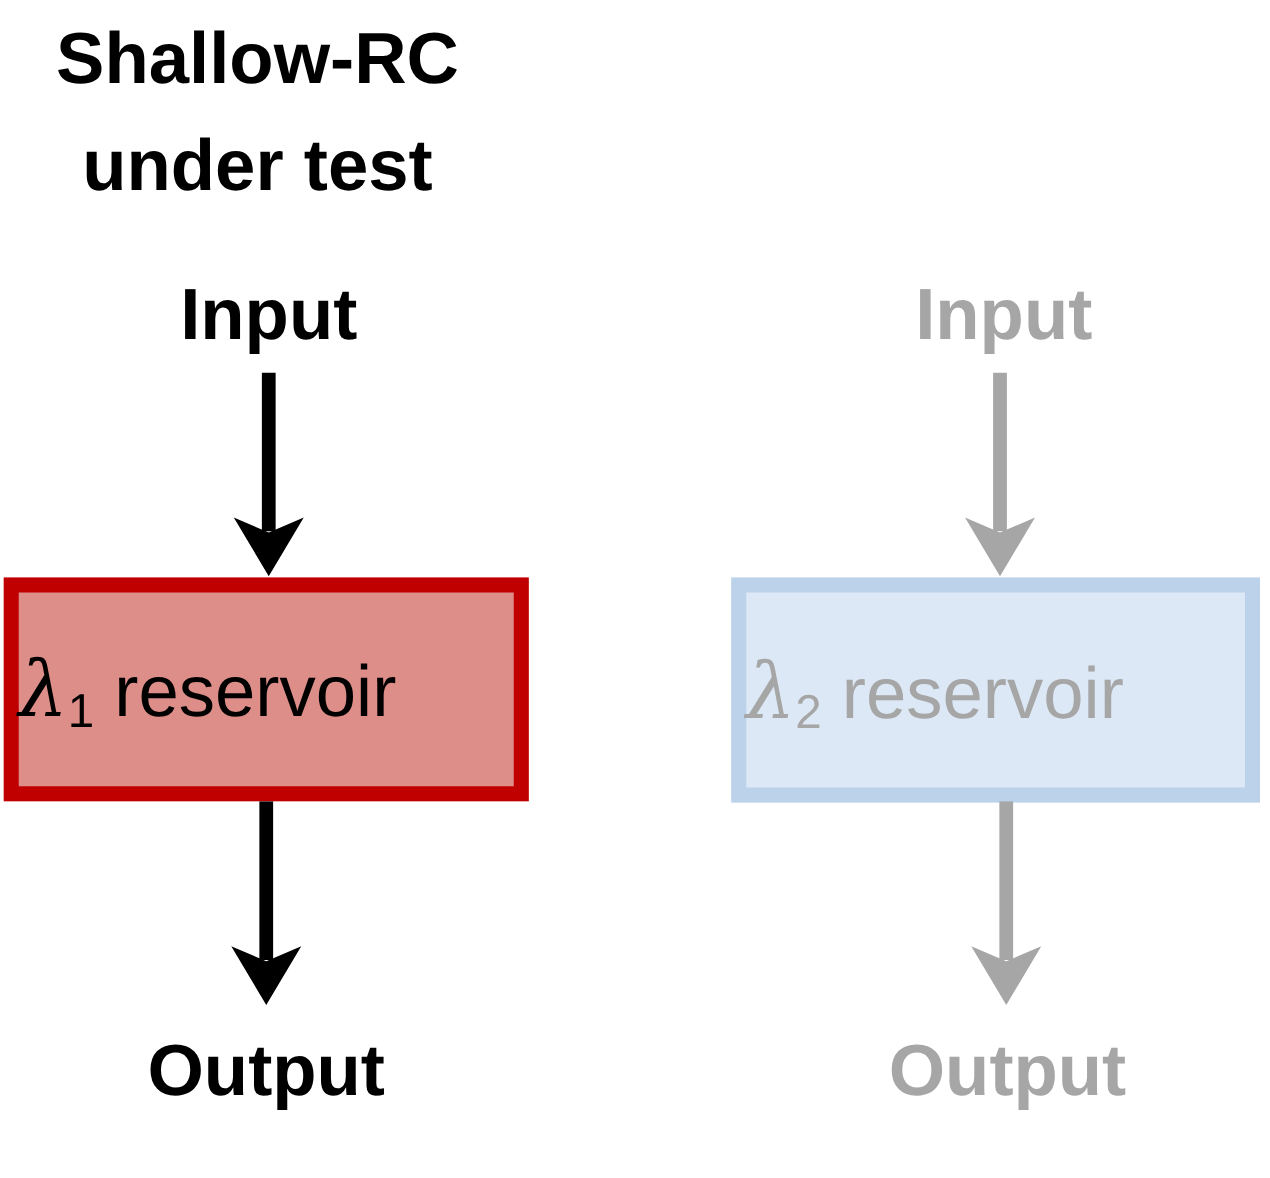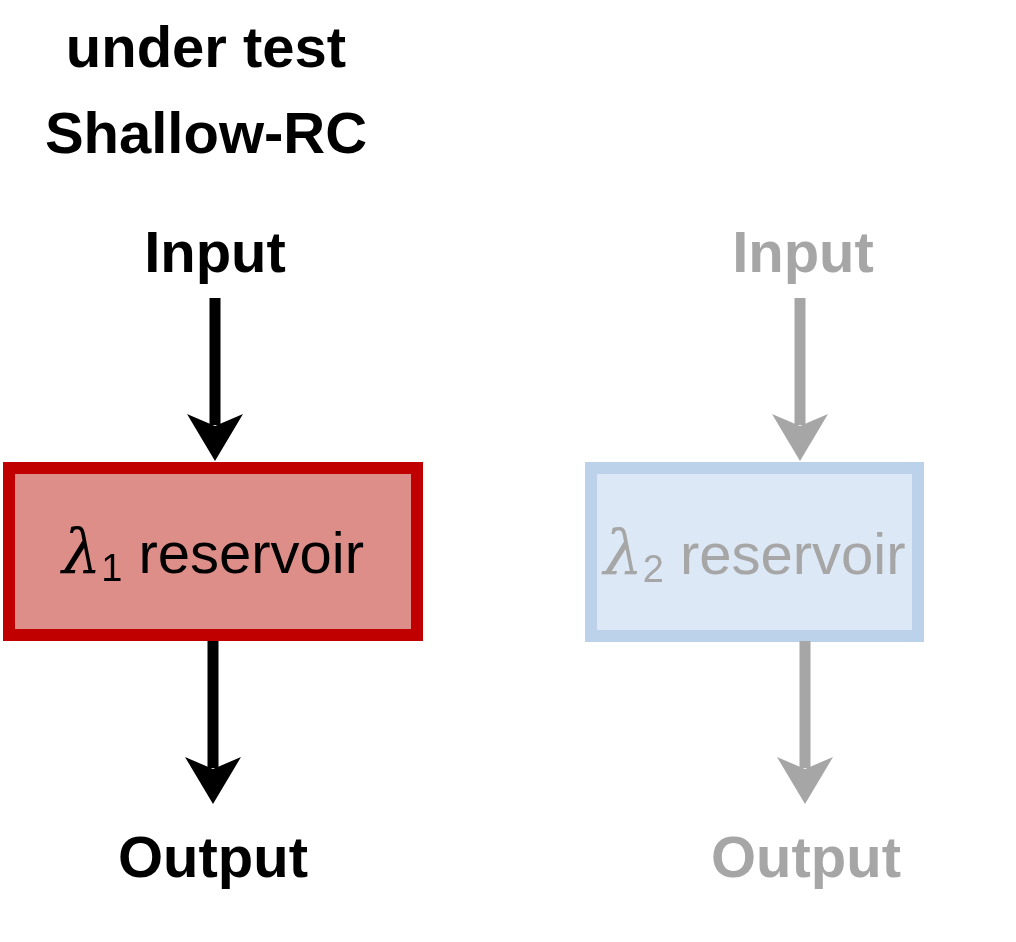--- a/index.html
+++ b/index.html
@@ -27,21 +27,21 @@
     line-height:64px;
   }
   .arrow{position:absolute;}
   .box{
     position:absolute;
     box-sizing:border-box;
     border-style:solid;
     border-width:12px;
     display:flex;
     align-items:center;
-    justify-content:center;
+    justify-content:flex-start;
   }
   .box-label{
     font-size:58px;
     white-space:nowrap;
   }
   .lambda{
     font-family:"DejaVu Serif", serif;
     font-style:italic;
     font-size:62px;
   }
@@ -51,22 +51,22 @@
     vertical-align:-0.22em;
   }
   .resv{margin-left:16px;}
 </style>
 </head>
 <body>
 
 <div class="canvas">
 
   <div class="title centered" style="left: 206px; top: 4px; color: rgb(0, 0, 0);">
+    <div>Shallow-RC</div>
     <div>under test</div>
-    <div>Shallow-RC</div>
   </div>
 
   <div class="label centered" style="left: 215px; top: 220px; color: rgb(0, 0, 0);">Input</div>
 
   <svg class="arrow" style="left:180px; top:298px;" width="70" height="164" viewBox="0 0 70 164">
     <g fill="#000000">
       <rect x="29.5" y="0" width="11" height="127"></rect>
       <path d="M7,116 L35,163 L63,116 L35,128 Z"></path>
     </g>
   </svg>
@@ -91,21 +91,21 @@
 
   <div class="label centered" style="left: 803px; top: 220px; color: rgb(166, 166, 166);">Input</div>
 
   <svg class="arrow" style="left:765px; top:298px;" width="70" height="164" viewBox="0 0 70 164">
     <g fill="#A6A6A6">
       <rect x="29.5" y="0" width="11" height="127"></rect>
       <path d="M7,116 L35,163 L63,116 L35,128 Z"></path>
     </g>
   </svg>
 
-  <div class="box" style="left: 585px; top: 462px; width: 339px; height: 180px; background-color: rgb(220, 232, 245); border-color: rgb(187, 210, 234);">
+  <div class="box" style="left: 585px; top: 462px; width: 423px; height: 180px; background-color: rgb(220, 232, 245); border-color: rgb(187, 210, 234);">
     <div class="box-label" style="color: rgb(166, 166, 166);">
       <span class="lambda">λ</span><sub>2</sub><span class="resv">reservoir</span>
     </div>
   </div>
 
   <svg class="arrow" style="left:770px; top:641px;" width="70" height="164" viewBox="0 0 70 164">
     <g fill="#A6A6A6">
       <rect x="29.5" y="0" width="11" height="127"></rect>
       <path d="M7,116 L35,163 L63,116 L35,128 Z"></path>
     </g>

